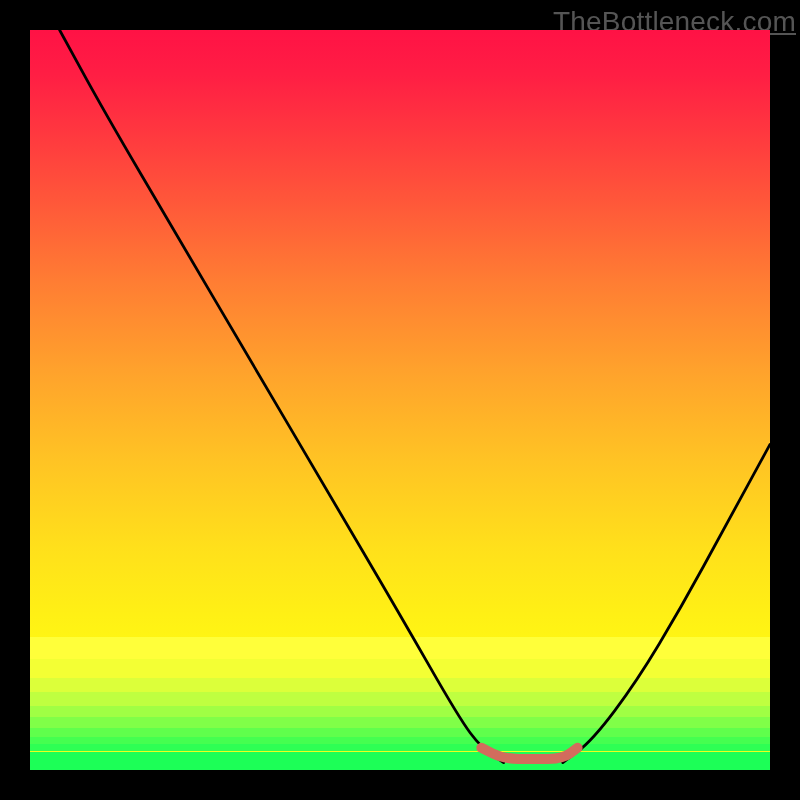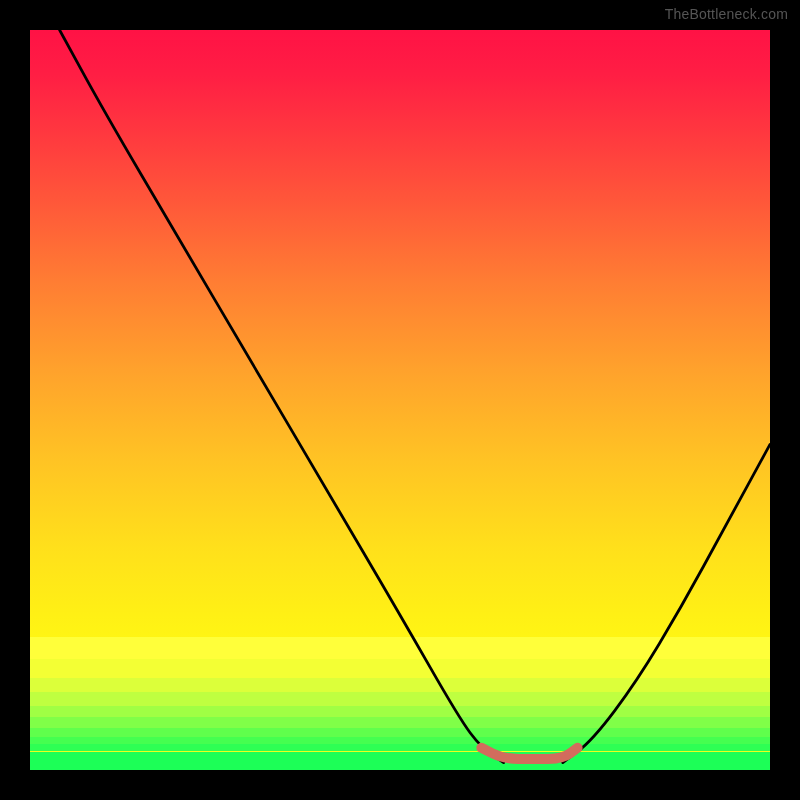--- a/index.html
+++ b/index.html
@@ -43,25 +43,26 @@
   }
   
   .band {
     position: absolute;
     left: 0;
     width: 100%;
   }
   .watermark {
     position: absolute;
     top: 6px;
-    right: 12px;
+    right: 4px;
     color: #555;
-    font-size: 14px;
+    font-size: 28px;
     letter-spacing: 0.2px;
     user-select: none;
+    text-decoration: underline;
   }
   svg.curves {
     position: absolute;
     top: 30px;
     left: 30px;
     width: 740px;
     height: 740px;
     pointer-events: none;
   }
 </style>

